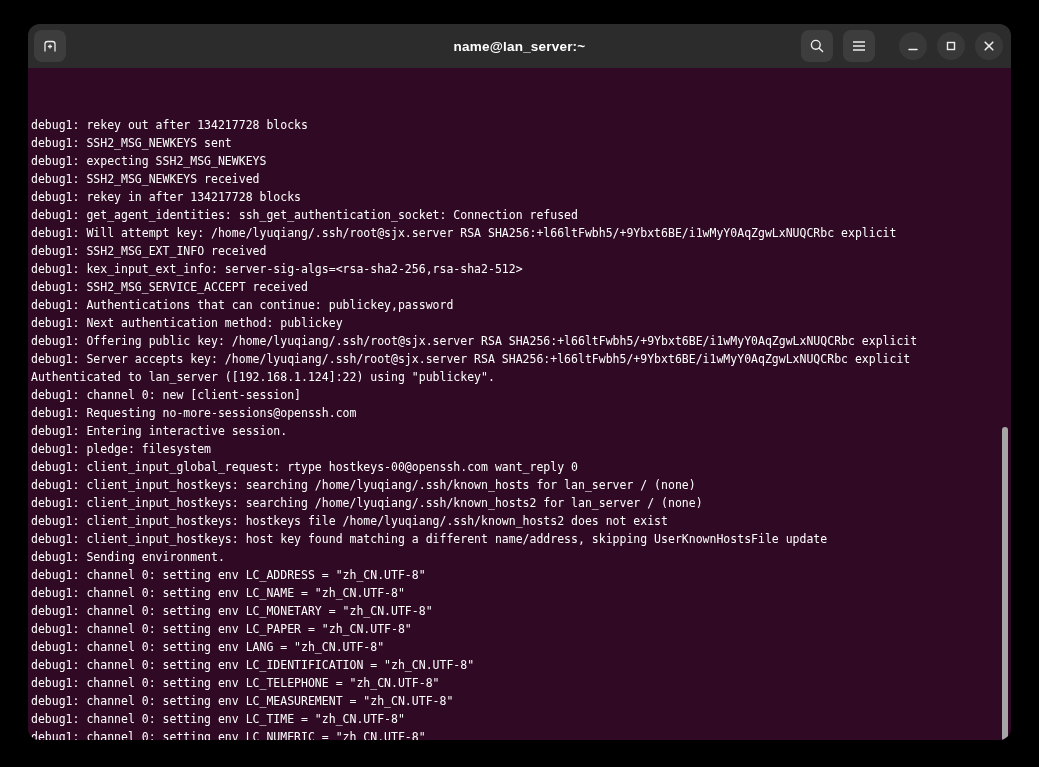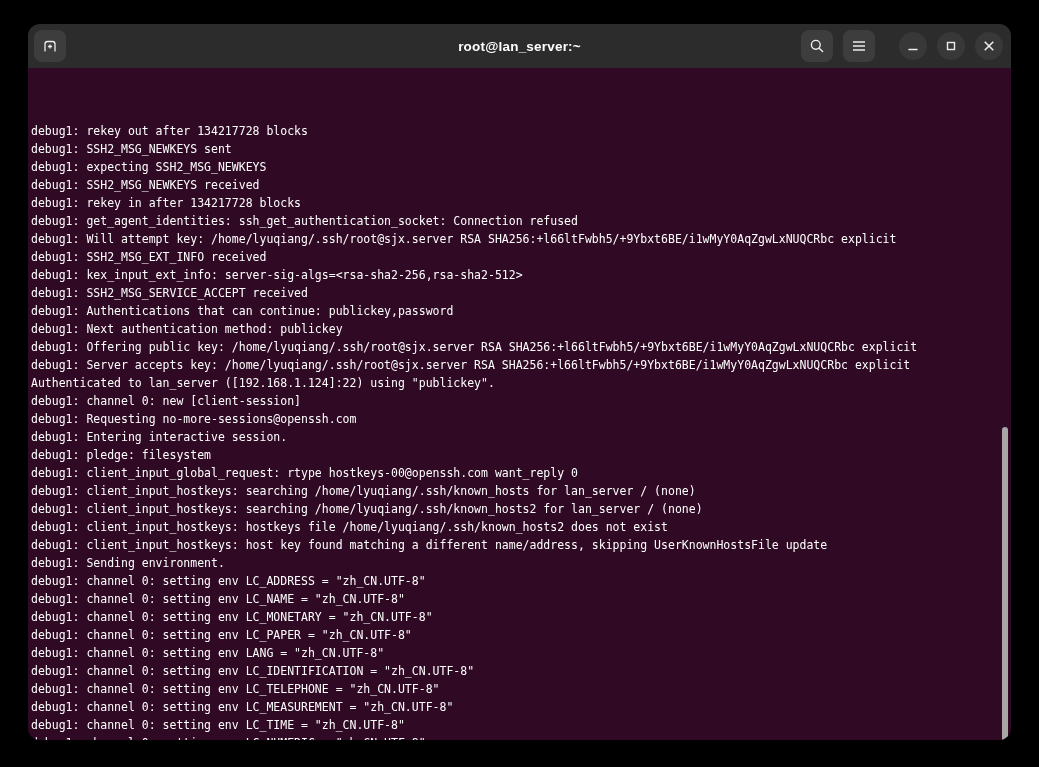--- a/index.html
+++ b/index.html
@@ -68,21 +68,21 @@
     align-items: center;
     justify-content: center;
     flex: 0 0 auto;
     margin-left: 10px;
   }
   .win-circle.first { margin-left: 24px; }
   .terminal {
     flex: 1 1 auto;
     position: relative;
     background: #300a24;
-    padding: 18px 0 0 3px;
+    padding: 12px 0 0 3px;
     font-family: "DejaVu Sans Mono", "Liberation Mono", monospace;
     font-size: 11.5px;
     line-height: 18px;
     color: #ffffff;
     white-space: pre;
     overflow: hidden;
   }
   .tline { height: 18px; }
   .scrollbar-thumb {
     position: absolute;
@@ -105,21 +105,21 @@
     <div class="tb-btn newtab-btn">
       <span>
         <svg width="18" height="18" viewBox="0 0 18 18">
           <path d="M4 14.5 V7 Q4 4.5 6.5 4.5 H11.5 Q14 4.5 14 7 V14.5" fill="none" stroke="#ededed" stroke-width="1.3"></path>
           <line x1="9" y1="7.4" x2="9" y2="11.6" stroke="#ededed" stroke-width="1.3"></line>
           <line x1="6.9" y1="9.5" x2="11.1" y2="9.5" stroke="#ededed" stroke-width="1.3"></line>
         </svg>
       </span>
     </div>
 
-    <div class="tb-title">root@lan_server:~</div>
+    <div class="tb-title">name@lan_server:~</div>
 
     <div class="tb-right">
       <div class="tb-btn">
         <span>
           <svg width="16" height="16" viewBox="0 0 16 16">
             <circle cx="6.8" cy="6.8" r="4.4" fill="none" stroke="#ededed" stroke-width="1.4"></circle>
             <line x1="10.2" y1="10.2" x2="13.6" y2="13.6" stroke="#ededed" stroke-width="1.4" stroke-linecap="round"></line>
           </svg>
         </span>
       </div>

